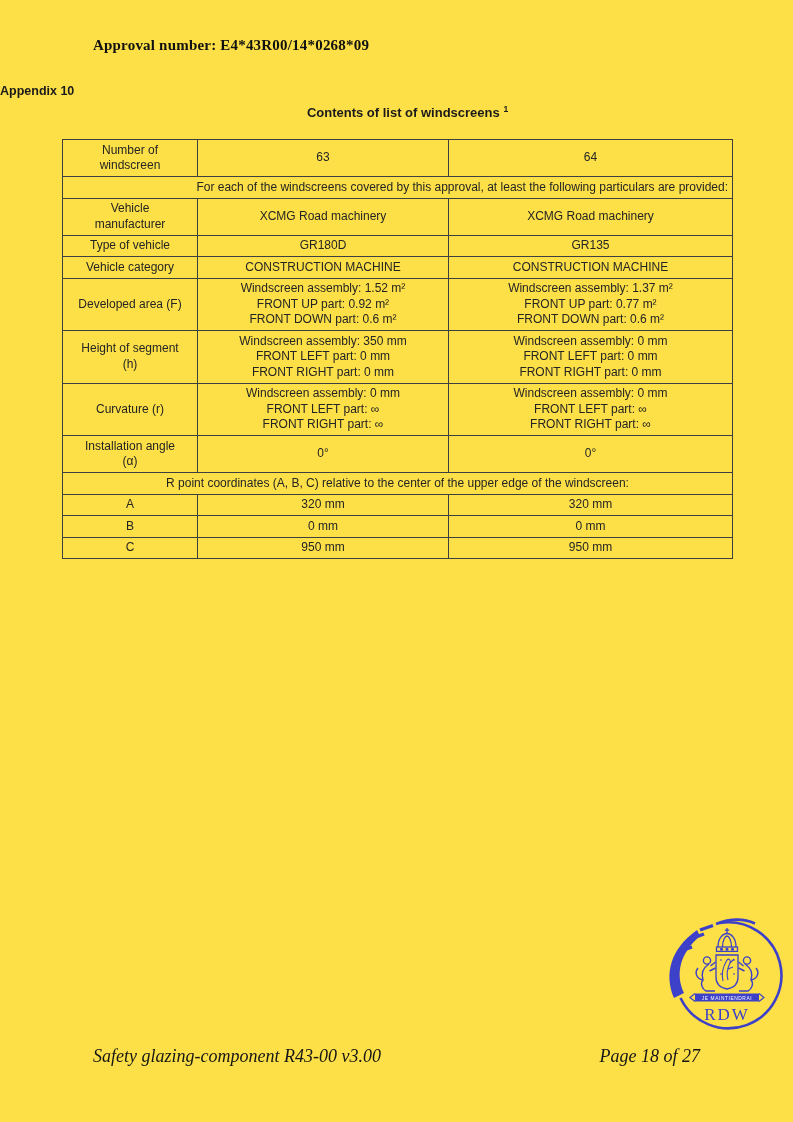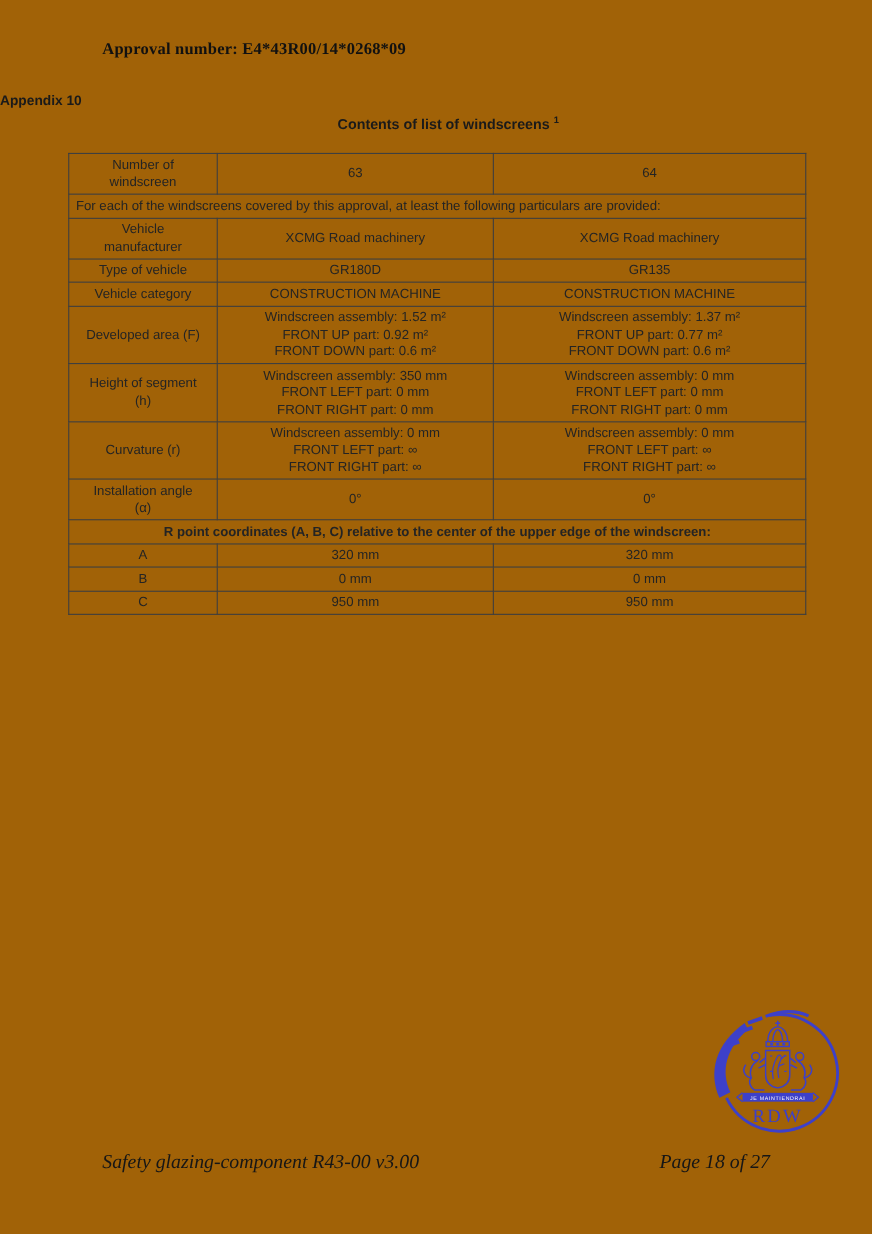--- a/index.html
+++ b/index.html
@@ -1,18 +1,18 @@
 <!DOCTYPE html>
 <html style="--stamp-color: #3d40c9;"><head>
 <meta charset="utf-8">
 <style>
   :root { --stamp-color:#3d40c9; --ink:#212121; --line:#3f3f3f; }
   html,body { margin:0; padding:0; background:#ffffff; }
   .page {
-    position:relative; width:793px; height:1122px; background:#a16207;
+    position:relative; width:793px; height:1122px; background:#fde047;
     overflow:hidden; font-family:"Liberation Sans", sans-serif; color:var(--ink);
   }
   .approval {
     position:absolute; left:93px; top:37px;
     font-family:"Liberation Serif", serif; font-weight:bold; font-size:15px;
     letter-spacing:0.2px; color:#111;
   }
   .title-appendix {
     position:absolute; top:84px; left:0; width:100%; text-align:left;
     font-weight:bold; font-size:12.5px; color:#1a1a1a;
@@ -24,23 +24,23 @@
   .title-sub sup { font-size:8.5px; }
   table.ws {
     position:absolute; left:62px; top:139px; width:670px;
     border-collapse:collapse; table-layout:fixed;
     font-size:12px; line-height:15.5px; color:#242424;
   }
   table.ws td {
     border:1px solid var(--line); text-align:center; vertical-align:middle;
     padding:2.5px 4px;
   }
-  table.ws td.span-left { text-align:left; padding-left:6px; }
-  table.ws td.span-center { text-align:center;font-weight:bold; }
-  .stamp { position:absolute; left:640px; top:917px; width:134px; height:124px; }
+  table.ws td.span-left { text-align:right; padding-left:6px; }
+  table.ws td.span-center { text-align:center; }
+  .stamp { position:absolute; left:660px; top:917px; width:134px; height:124px; }
   .stamp svg text { font-family:"Liberation Sans", sans-serif; }
   .stamp .rdw-text {
     font-family:"Liberation Serif", serif; font-size:17px; letter-spacing:2px;
     fill:var(--stamp-color);
   }
   .stamp .motto-text { font-size:4.8px; letter-spacing:0.6px; fill:#ffffff; }
   .footer {
     position:absolute; left:93px; top:1046px; width:607px;
     display:flex; justify-content:space-between;
     font-family:"Liberation Serif", serif; font-style:italic; font-size:18px;

